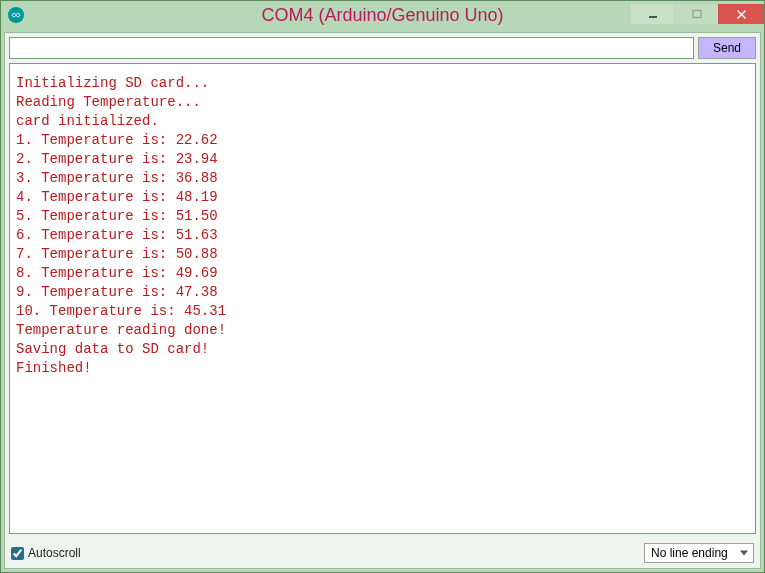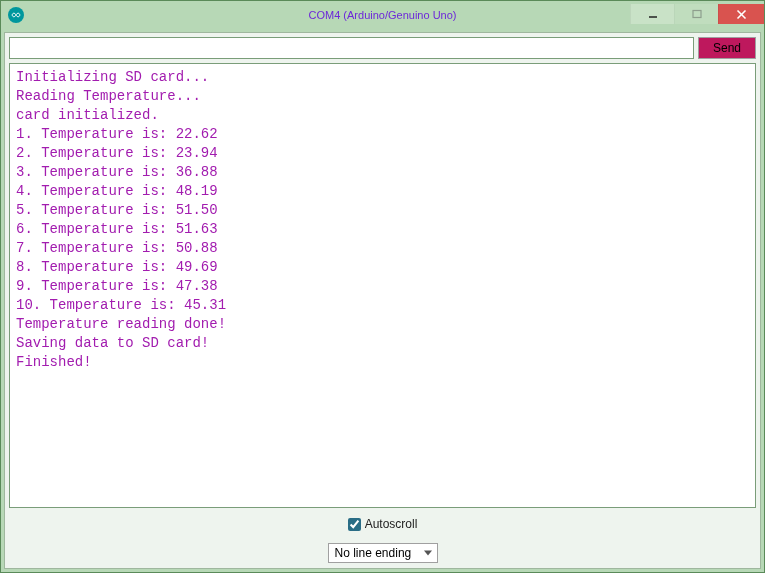--- a/index.html
+++ b/index.html
@@ -15,21 +15,21 @@
     display: flex; align-items: center;
     position: relative;
     background: #b7d8b6;
   }
   .titlebar .app-icon {
     width: 16px; height: 16px; margin-left: 7px;
     display: flex; align-items: center; justify-content: center;
   }
   .titlebar .title {
     position: absolute; left: 0; right: 0; text-align: center;
-    color: #6d28d9; font-size: 11px; pointer-events: none;
+    color: #be185d; font-size: 18px; pointer-events: none;
   }
   .win-controls { margin-left: auto; display: flex; height: 22px; }
   .win-btn {
     width: 44px; height: 20px;
     display: flex; align-items: center; justify-content: center;
     font-size: 13px; color: #333;
     border-left: 1px solid rgba(0,0,0,0.05);
   }
   .win-btn.min, .win-btn.max { background: #c9e2c7; }
   .win-btn.close { background: #d9534f; color: #fff; font-weight: bold; width: 46px;}
@@ -49,46 +49,45 @@
   }
   .input-field {
     flex: 1;
     border: 1px solid #7a9d79;
     background: #ffffff;
     padding: 3px 4px;
     font-family: Tahoma, sans-serif; font-size: 12px;
     outline: none;
   }
   .btn {
-    background: #be185d;
+    background: #c4b5fd;
     border: 1px solid #a0a0a0;
     padding: 2px 14px;
     font-size: 12px;
     cursor: default;
   }
 
   .output {
     flex: 1;
     margin: 0 4px 4px 4px;
     background: #ffffff;
     border: 1px solid #7a9d79;
-    padding: 4px 6px;
+    padding: 10px 6px;
     font-family: "Courier New", monospace;
     font-size: 14px;
     line-height: 19px;
-    color: #a21caf;
+    color: #b91c1c;
     white-space: pre;
     overflow: auto;
   }
 
   .bottom-row {
     display: flex; align-items: center;
     padding: 5px 6px;
     gap: 6px;
-    flex-direction: column;
   }
   .checkbox-wrap { display: flex; align-items: center; gap: 4px; font-size: 12px; color:#222; }
   .checkbox-wrap input { width:13px; height:13px; accent-color:#2a6d86; }
   .spacer { flex:1; }
   .select {
     background: #fff; border:1px solid #a0a0a0;
     padding: 2px 18px 2px 6px;
     font-size:12px; min-width:110px;
     appearance:none; position:relative;
   }

